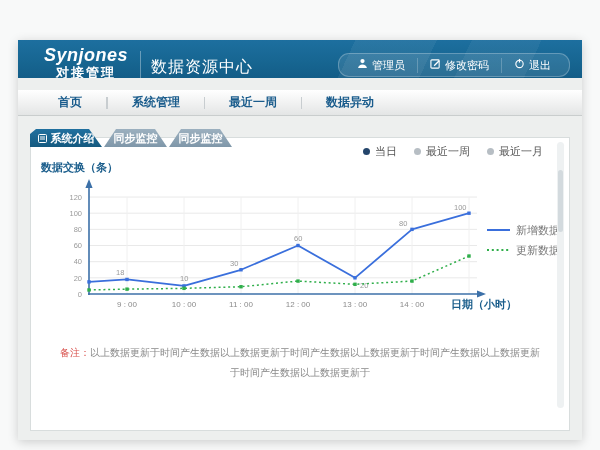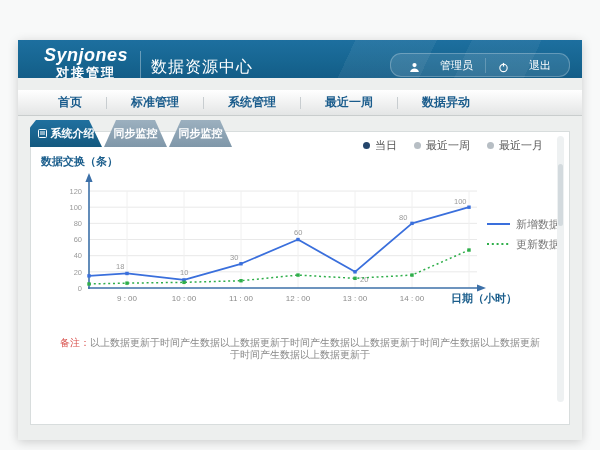--- a/index.html
+++ b/index.html
@@ -27,71 +27,71 @@
   .logo{position:absolute;left:20px;top:5px;width:96px;text-align:center;color:#fff;}
   .logo-en{font-size:18px;font-weight:bold;letter-spacing:.5px;line-height:20px;font-style:italic;}
   .logo-cn{font-size:13px;font-weight:bold;letter-spacing:2px;line-height:15px;}
   .logo-divider{position:absolute;left:122px;top:11px;width:1px;height:28px;background:rgba(255,255,255,.35);}
   .app-title{position:absolute;left:133px;top:17px;color:#fff;font-size:16px;letter-spacing:1px;}
   .user-pill{
     position:absolute;right:12px;top:13px;height:22px;border-radius:11px;
     background:rgba(255,255,255,.10);border:1px solid rgba(255,255,255,.25);
     display:flex;align-items:center;padding:0 6px;
   }
-  .user-item{display:flex;align-items:flex-end;gap:20px;color:#fff;font-size:11px;
+  .user-item{display:flex;align-items:flex-start;gap:4px;color:#fff;font-size:11px;
     padding:0 12px;cursor:pointer;white-space:nowrap;}
   .user-item + .user-item{border-left:1px solid rgba(255,255,255,.22);}
   .uicon{display:inline-flex;width:11px;height:11px;}
   .uicon svg{width:11px;height:11px;}
   
   .nav{
     position:absolute;left:0;top:50px;width:100%;height:26px;
     background:linear-gradient(180deg,#ffffff,#eceded 70%,#e3e5e5);
     border-bottom:1px solid #c9cdcd;display:flex;align-items:center;padding-left:16px;box-sizing:border-box;
   }
   .nav-item{color:#1a5c8c;font-size:12px;font-weight:bold;padding:0 24px;cursor:pointer;white-space:nowrap;}
   .nav-sep{width:1px;height:12px;background:#c8cdd0;}
   
   .tabs{position:absolute;left:12px;top:86px;height:21px;display:flex;align-items:flex-end;}
   .tab{
-    height:27px;line-height:21px;color:#fff;font-size:11px;font-weight:bold;
+    height:18px;line-height:21px;color:#fff;font-size:11px;font-weight:bold;
     text-align:center;cursor:pointer;white-space:nowrap;
     display:flex;align-items:center;justify-content:center;gap:4px;
   }
   .tab.active{
     width:72px;background:linear-gradient(180deg,#20709f,#14597f);
     clip-path:polygon(0 100%,0 28%,6px 0,calc(100% - 13px) 0,100% 100%);
     z-index:2;
   }
   .tab.inactive{
     width:63px;background:linear-gradient(180deg,#9cb0bf,#7f97a9);
     clip-path:polygon(12px 0,calc(100% - 12px) 0,100% 100%,0 100%);
     margin-left:2px;z-index:1;
   }
   .doc-icon{display:inline-flex;width:9px;height:9px;}
   .doc-icon svg{width:9px;height:9px;}
   
   .panel{
-    position:absolute;left:12px;top:91px;width:540px;height:294px;
+    position:absolute;left:12px;top:97px;width:540px;height:294px;
     background:#fff;border:1px solid #d8dddd;box-sizing:border-box;
   }
   .range-legend{position:absolute;top:6px;right:26px;display:flex;gap:17px;align-items:center;}
   .range-item{display:flex;align-items:center;gap:5px;font-size:11px;color:#555;cursor:pointer;}
   .range-dot{width:7px;height:7px;border-radius:50%;background:#b7bec4;}
   .range-item.selected .range-dot{background:#24456b;}
   .chart-wrap{position:absolute;left:0;top:16px;width:540px;height:175px;}
   .chart-wrap svg{overflow:visible;}
   .tick{font:7.5px "Liberation Sans",sans-serif;fill:#9a9a9a;}
   .tick-x{font:8px "Liberation Sans",sans-serif;fill:#8b8b8b;}
   .axis-title{font:bold 11px "Liberation Sans",sans-serif;fill:#1b5e8c;}
   .pt-label{font:7.5px "Liberation Sans",sans-serif;fill:#999;}
   .legend-text{font:11px "Liberation Sans",sans-serif;fill:#777;}
   .note{
     position:absolute;left:0;top:205px;width:100%;box-sizing:border-box;
-    padding:0 28px;font-size:10px;color:#8a8a8a;text-align:center;line-height:12px;
+    padding:0 28px;font-size:10px;color:#8a8a8a;text-align:center;line-height:20px;
   }
   .note-prefix{color:#d9534f;}
   .scrollbar{position:absolute;right:5px;top:4px;width:7px;height:266px;background:#eef1f2;border-radius:4px;}
   .scroll-thumb{position:absolute;left:1px;top:28px;width:5px;height:62px;background:#d3dade;border-radius:3px;}
 </style>
 </head>
 <body>
 
 <div class="page">
 
@@ -109,33 +109,41 @@
           <svg viewBox="0 0 12 12">
               <circle cx="6" cy="3.4" r="2.3" fill="#fff"></circle>
               <path d="M1.2 11c.4-2.6 2.3-4 4.8-4s4.4 1.4 4.8 4z" fill="#fff"></path>
             </svg>
         </span>
         <span>管理员</span>
       </div>
       <div class="user-item">
         <span class="uicon">
           <svg viewBox="0 0 12 12">
+              <rect x="1" y="2" width="9" height="9" rx="1" fill="none" stroke="#fff" stroke-width="1.2"></rect>
+              <path d="M4 8l5.5-5.5 1 1L5 9z" fill="#fff"></path>
+            </svg>
+        </span>
+        <span>修改密码</span>
+      </div>
+      <div class="user-item">
+        <span class="uicon">
+          <svg viewBox="0 0 12 12">
               <circle cx="6" cy="6.5" r="4" fill="none" stroke="#fff" stroke-width="1.2"></circle>
               <line x1="6" y1="1" x2="6" y2="5" stroke="#fff" stroke-width="1.4"></line>
             </svg>
         </span>
         <span>退出</span>
       </div>
     </div>
   </div>
 
   <div class="nav">
     <div class="nav-item">首页</div>
     <div class="nav-sep"></div>
-    <div class="nav-item">标准管理</div>
     <div class="nav-sep"></div>
     <div class="nav-item">系统管理</div>
     <div class="nav-sep"></div>
     <div class="nav-item">最近一周</div>
     <div class="nav-sep"></div>
     <div class="nav-item">数据异动</div>
   </div>
 
   <div class="tabs">
     <div class="tab active">

